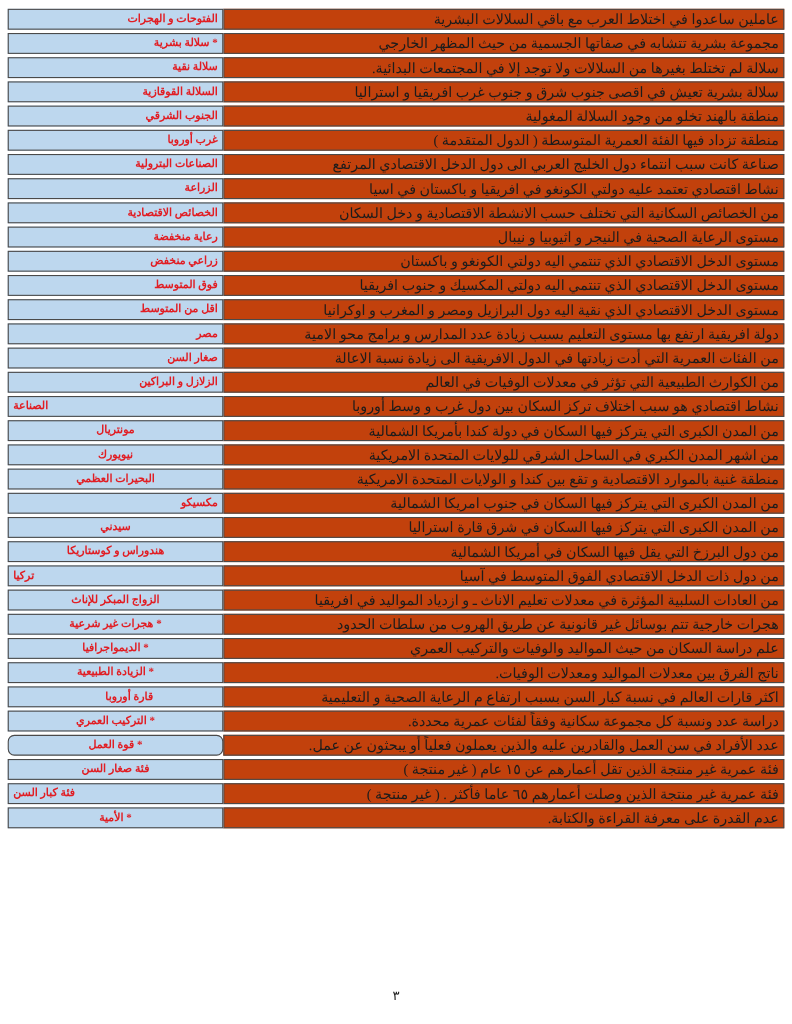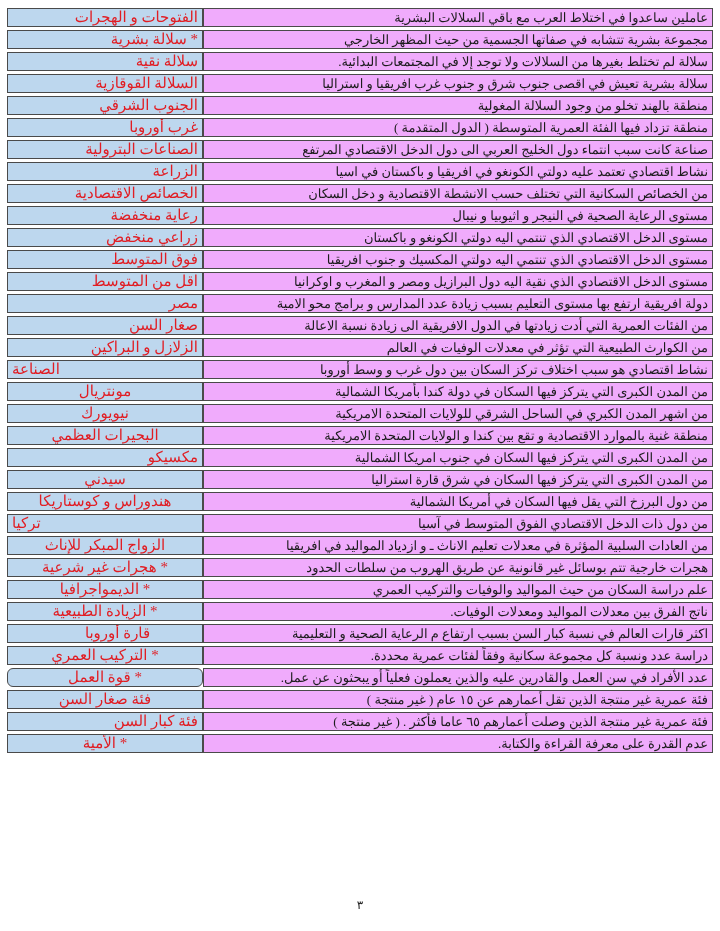--- a/index.html
+++ b/index.html
@@ -36,30 +36,30 @@
     border:1px solid var(--border);
     height:17px;
     line-height:17px;
     padding:0 4px;
     vertical-align:middle;
     white-space:nowrap;
     overflow:hidden;
     font-size:13px;
   }
   td.def{
-    background:#f0abfc;
+    background:#c2410c;
     color:var(--def-text);
     text-align:right;
   }
   td.term{
     background:var(--term-bg);
     color:var(--term-text);
-    font-weight:normal;
+    font-weight:bold;
     text-align:right;
-    font-size:15px;
+    font-size:10px;
   }
   .page-number{
     position:absolute;
     top:898px;
     left:0;right:0;
     text-align:center;
     font-size:12px;
     color:#222222;
   }
 </style>
@@ -196,21 +196,21 @@
         <tr>
           <td class="def">عدد الأفراد في سن العمل والقادرين عليه والذين يعملون فعلياً أو يبحثون عن عمل.</td>
           <td class="term" style="text-align: center; border-radius: 6px;">* قوة العمل</td>
         </tr>
         <tr>
           <td class="def">فئة عمرية غير منتجة الذين تقل أعمارهم عن ١٥ عام ( غير منتجة )</td>
           <td class="term" style="text-align: center;">فئة صغار السن</td>
         </tr>
         <tr>
           <td class="def">فئة عمرية غير منتجة الذين وصلت أعمارهم ٦٥ عاما فأكثر . ( غير منتجة )</td>
-          <td class="term" style="text-align: right; margin-left: 34px;">فئة كبار السن</td>
+          <td class="term" style="text-align: left; margin-left: 34px;">فئة كبار السن</td>
         </tr>
         <tr>
           <td class="def">عدم القدرة على معرفة القراءة والكتابة.</td>
           <td class="term" style="text-align: center;">* الأمية</td>
         </tr>
       </tbody>
   </table>
 
   <div class="page-number">٣</div>
 </div>

